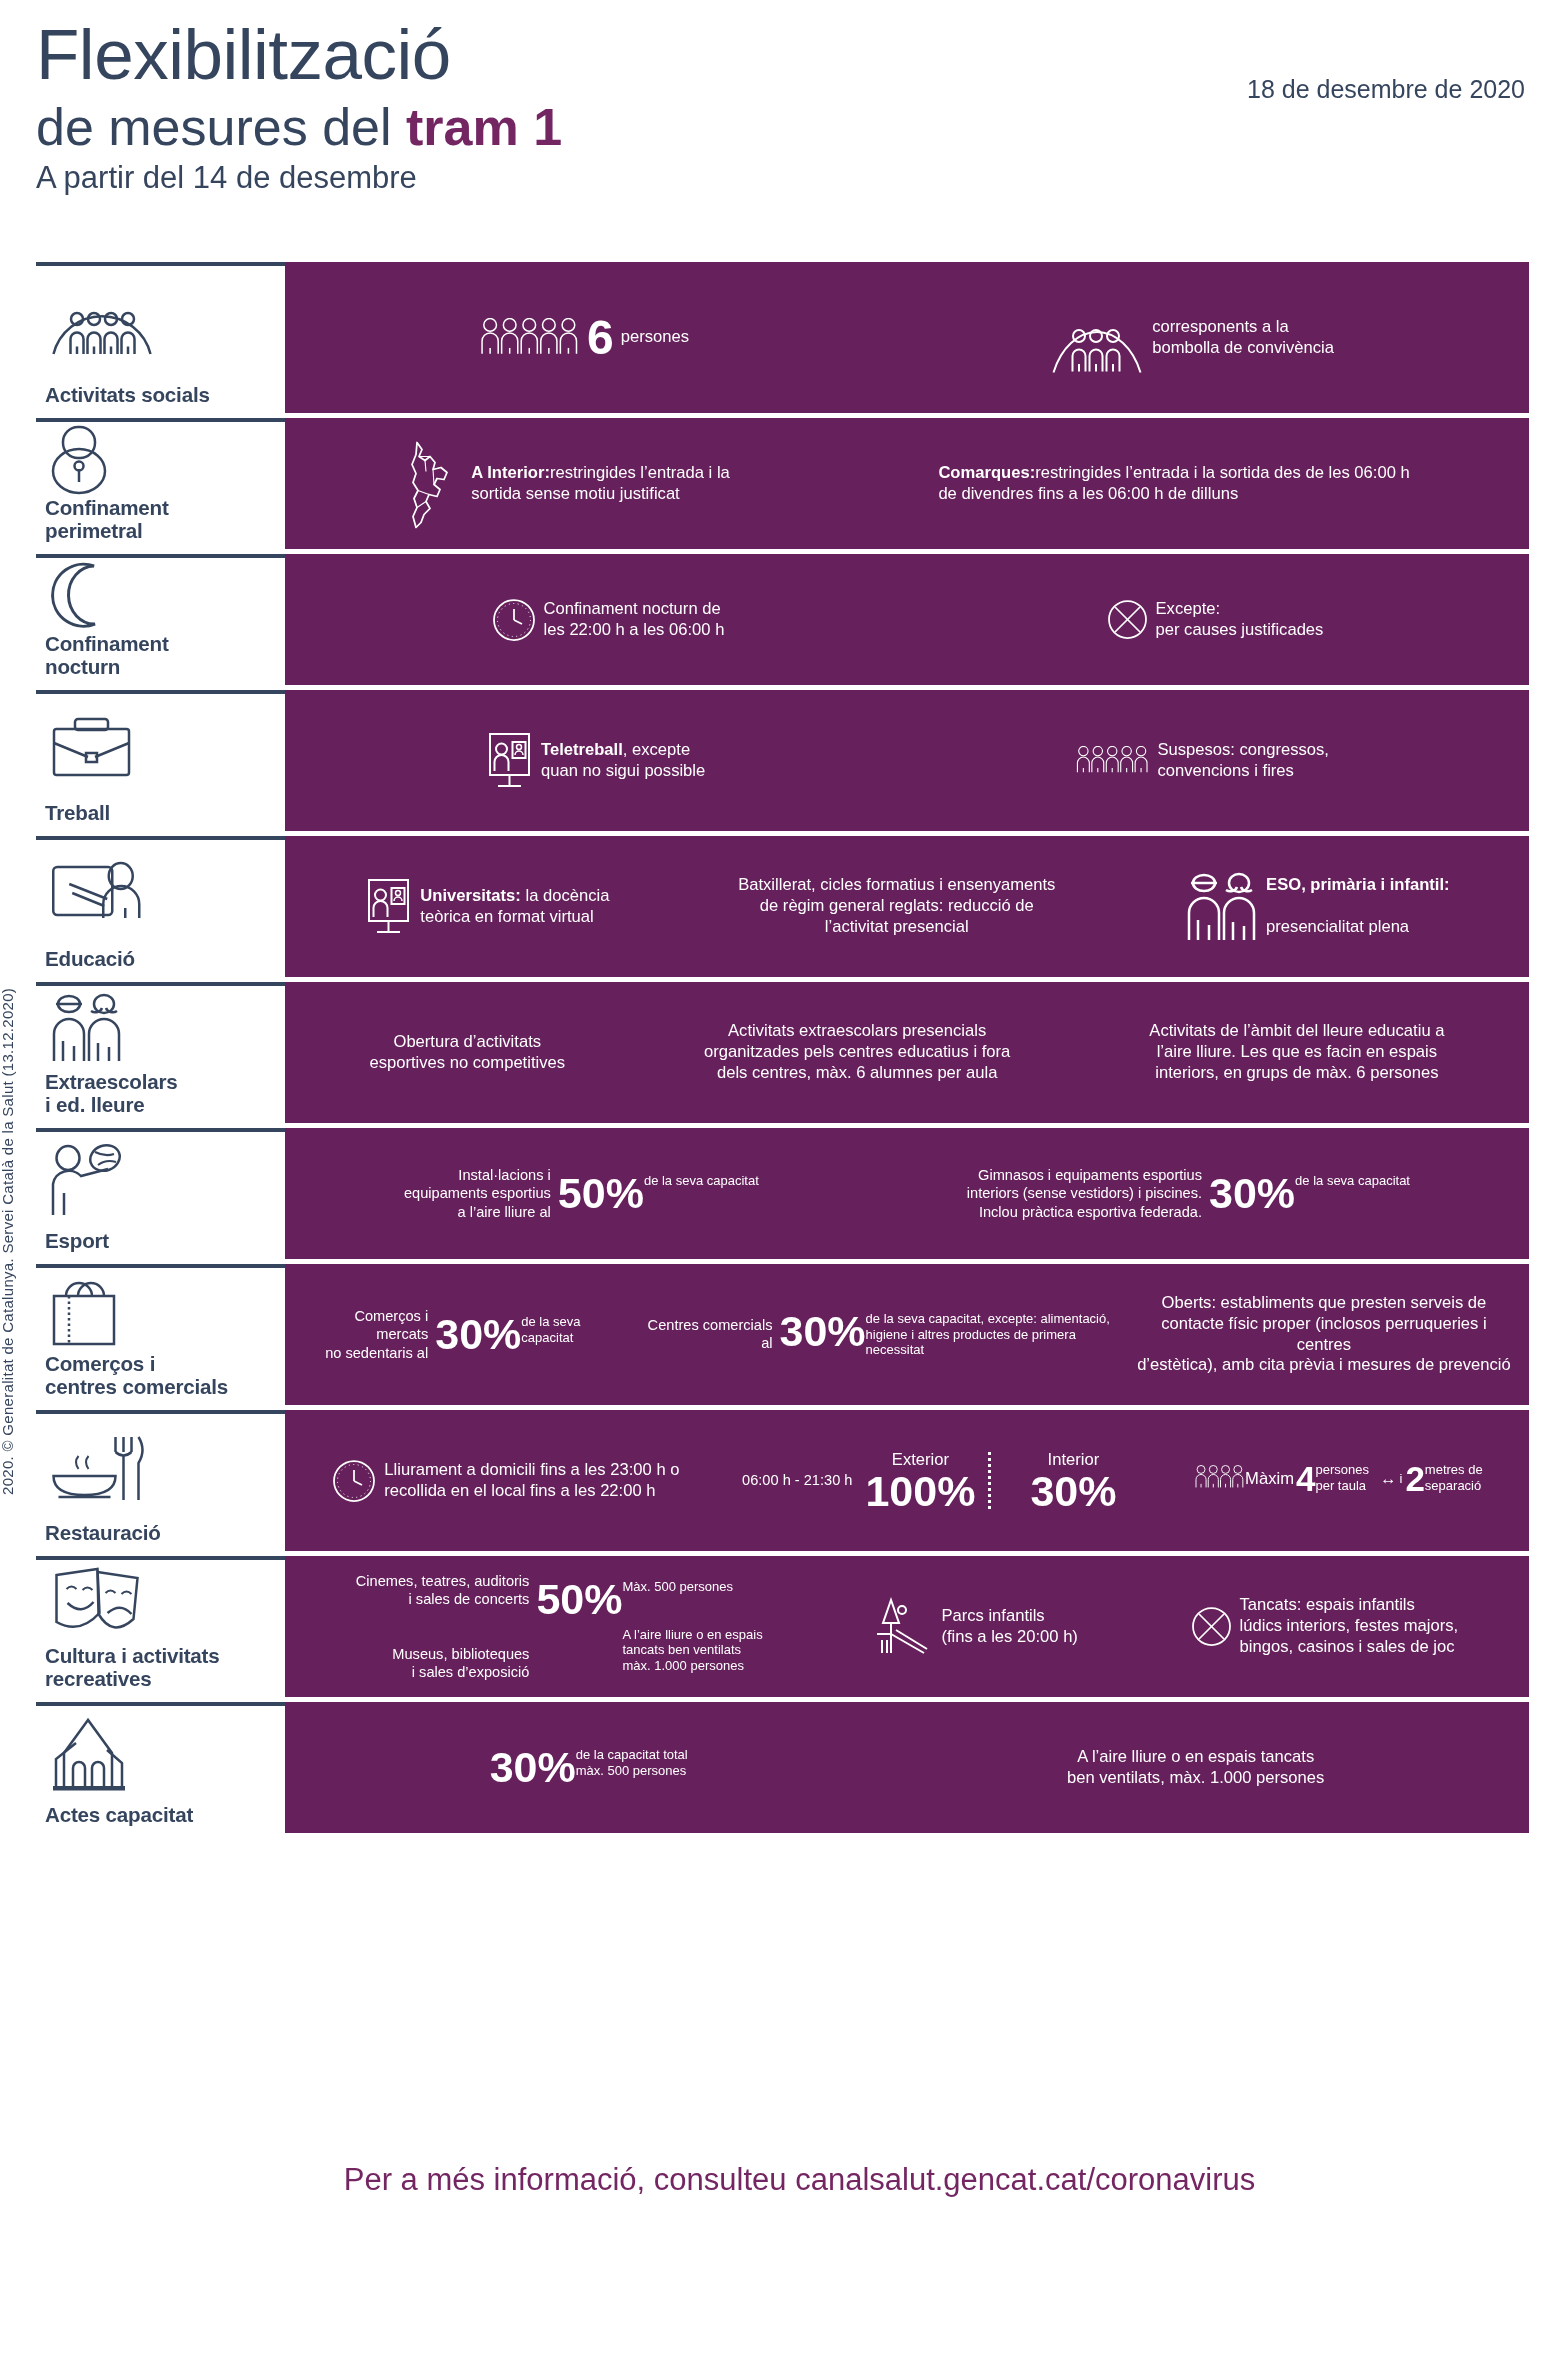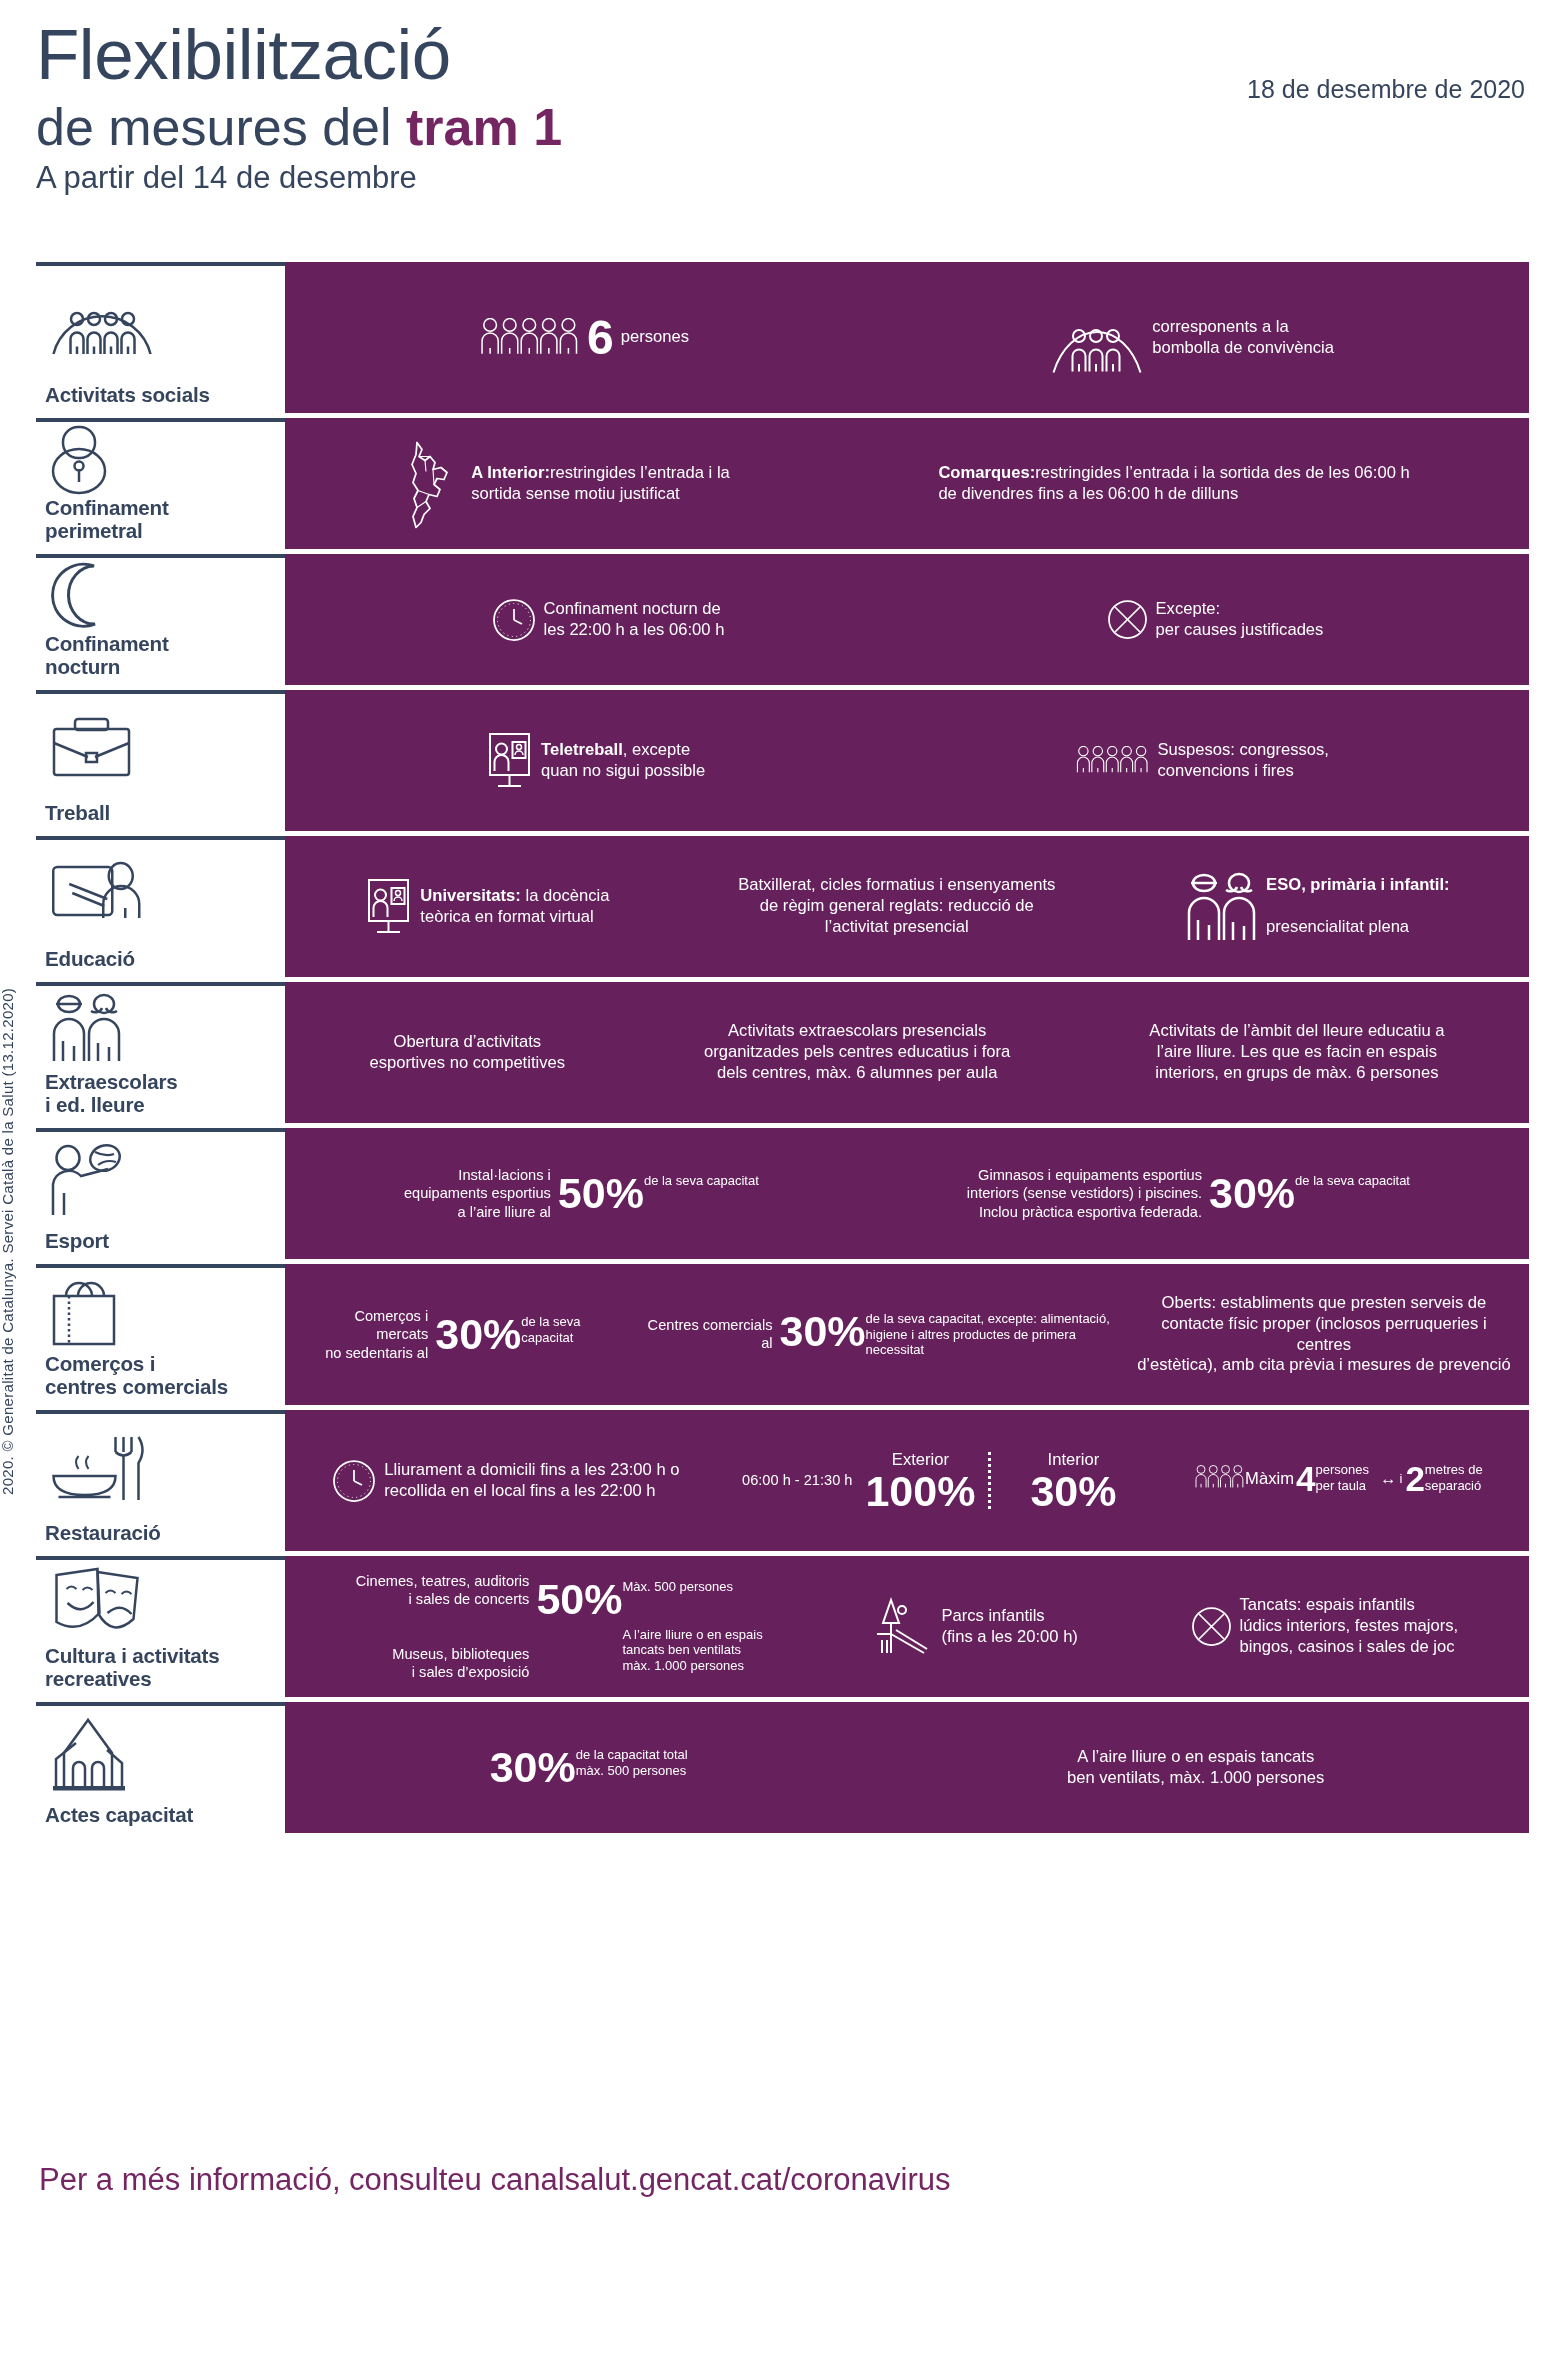--- a/index.html
+++ b/index.html
@@ -88,21 +88,21 @@
   
   .split{ display:flex; align-items:stretch; }
   .split > div{ padding:0 13px; text-align:center; }
   .dots-div{
     width:0; border-left:3.5px dotted #ffffff; margin:2px 0;
   }
 
   
   .more{
     position:absolute; left:0; top:2162px; width:1560px;
-    color:#742663; font-size:31px; font-weight:400;padding-left:39px;
+    text-align:center; color:#742663; font-size:31px; font-weight:400;padding-left:39px;
   }
 
   
   .logos{ position:absolute; left:36px; top:2263px; width:1489px; height:91px; }
   .gen{ position:absolute; left:10px; top:3px; display:flex; align-items:center; gap:13px; }
   .gen-txt{ color:#2b3a55; font-weight:700; font-size:30px; line-height:1.06; }
   .salut{
     position:absolute; right:5px; top:-11px;
     color:#a7c0e0; font-size:75px; font-weight:400; letter-spacing:-1.5px;
   }

